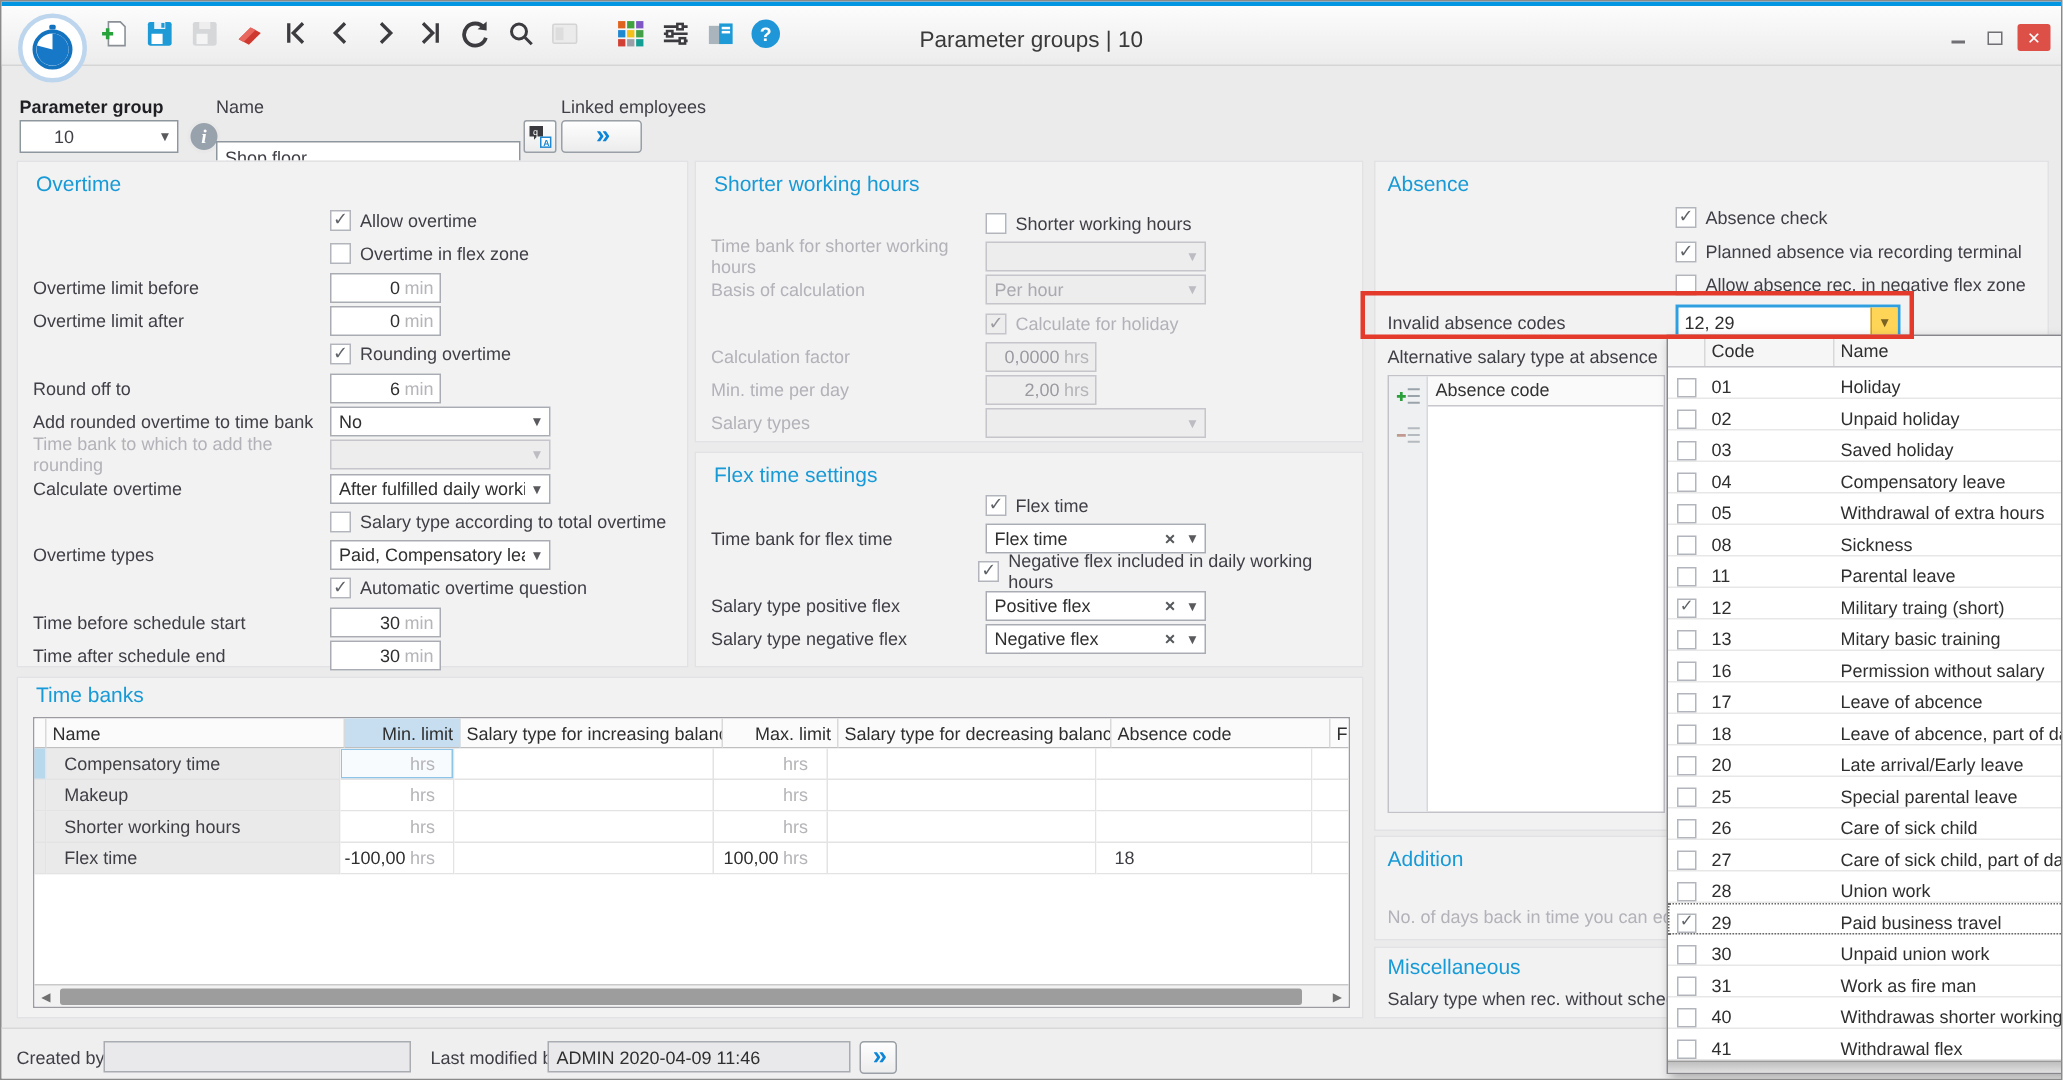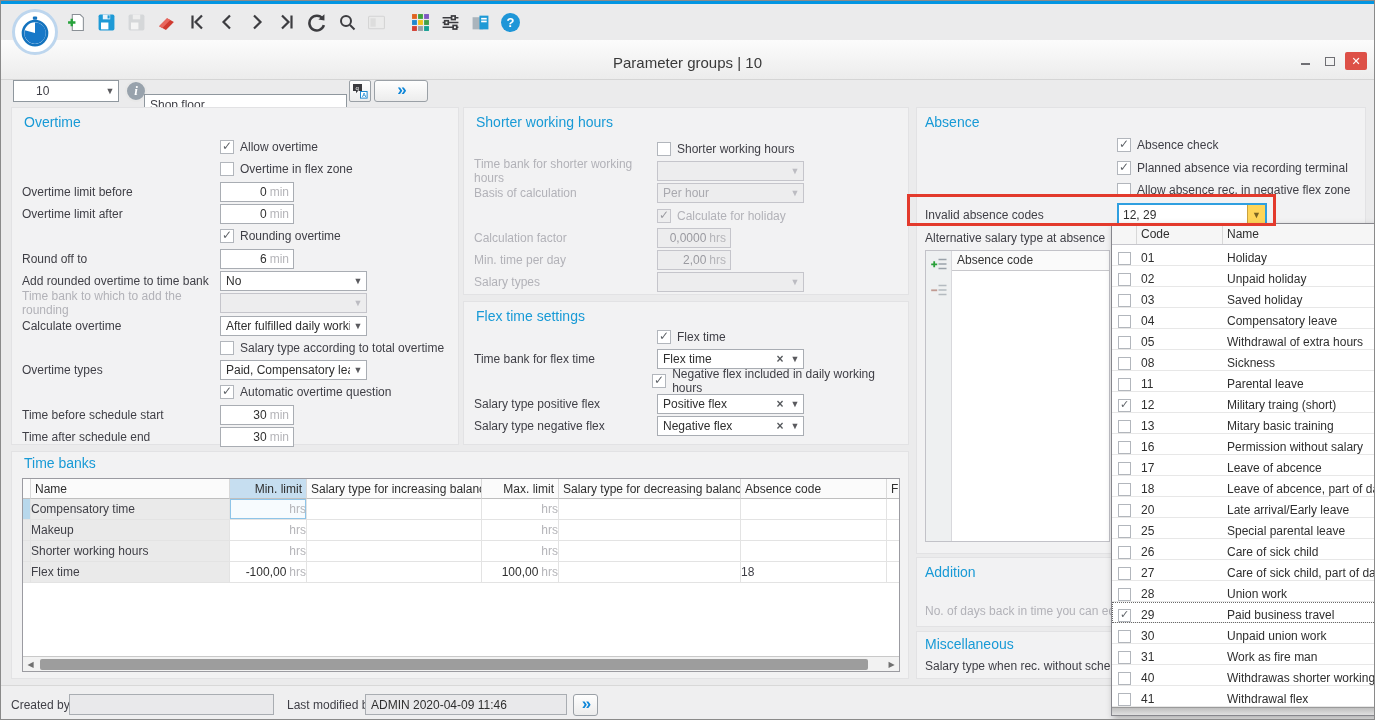--- a/index.html
+++ b/index.html
@@ -2,21 +2,21 @@
 <html><head>
 <meta charset="utf-8">
 <style>
   * { box-sizing: border-box; margin: 0; padding: 0; }
   html,body { background:#cfcfcf; }
   body { font-family:"Liberation Sans","DejaVu Sans",sans-serif; font-size:12px; color:#3f3f46; }
   .window { position:relative; width:1375px; height:720px; background:#ebebec; border:1px solid #8a8a8a; overflow:hidden; }
 
   
   .top-strip { position:absolute; left:0; top:0; width:100%; height:3px; background:#0295e2; z-index:30; }
-  .titlebar { position:absolute; left:0; top:3px; width:100%; height:40px; background:linear-gradient(#fcfcfc,#ececec); border-bottom:1px solid #d5d5d5; z-index:20;margin-top:36px; }
+  .titlebar { position:absolute; left:0; top:3px; width:100%; height:40px; background:linear-gradient(#fcfcfc,#ececec); border-bottom:1px solid #d5d5d5; z-index:20; }
   .app-logo { position:absolute; left:11px; top:8px; width:46px; height:46px; background:#fff; border:3px solid #bdd6ee; border-radius:50%; z-index:25; display:flex; align-items:center; justify-content:center; }
   .toolbar { position:absolute; left:64px; top:8px; height:26px; display:flex; gap:7px; align-items:center; z-index:22; }
   .tbtn { width:23px; height:23px; display:flex; align-items:center; justify-content:center; border-radius:2px; }
   .tbtn.group-gap { margin-left:14px; }
   .title-text { position:absolute; left:0; right:0; top:14px; text-align:center; font-size:15px; color:#3a3a3a; z-index:21; pointer-events:none; }
   .win-controls { position:absolute; right:7px; top:12px; display:flex; gap:7px; align-items:center; z-index:23; }
   .wc { width:17px; height:16px; display:flex; align-items:center; justify-content:center; color:#6f6f74; font-size:11px; }
   .wc.min span { display:block; width:9px; height:2px; background:#6f6f74; margin-top:6px; }
   .wc.max span { display:block; width:10px; height:9px; border:1px solid #6f6f74; }
   .wc.close { width:22px; height:18px; background:#dd5047; border-radius:2px; color:#fff; font-weight:bold; font-size:11px; }
@@ -98,21 +98,21 @@
   .alt-tools { width:26px; background:#eef0f1; border-right:1px solid #d8d8dc; padding-top:4px; display:flex; flex-direction:column; align-items:center; gap:8px; }
   .alt-toolbtn { width:20px; height:18px; display:flex; align-items:center; justify-content:center; }
   .alt-grid { flex:1; display:flex; flex-direction:column; }
   .alt-grid-head { height:20px; background:#fafafa; border-bottom:1px solid #c8c8cc; display:flex; align-items:center; padding:0 5px; color:#333; }
 
   
   .tb-table { position:absolute; left:10px; top:26px; width:878px; height:194px; background:#fff; border:1px solid #9b9ba1; display:flex; flex-direction:column; }
   .tb-head { height:20px; display:flex; background:#fbfbfb; }
   .hc { border-right:1px solid #d9d9d9; border-bottom:1px solid #bfbfbf; padding:0 4px; display:flex; align-items:center; color:#2f2f2f; overflow:hidden; white-space:nowrap; }
   .tb-row { height:21px; display:flex; }
-  .c { border-right:1px solid #e3e3e3; border-bottom:1px solid #e3e3e3; padding:0 0; display:flex; align-items:center; background:#fff; overflow:hidden; white-space:nowrap; }
+  .c { border-right:1px solid #e3e3e3; border-bottom:1px solid #e3e3e3; padding:0 12px; display:flex; align-items:center; background:#fff; overflow:hidden; white-space:nowrap; }
   .c-ind { width:8px; padding:0; }
   .c-name { width:199px; }
   .c-min { width:77px; justify-content:flex-end; gap:3px; }
   .c-inc { width:175px; }
   .c-max { width:77px; justify-content:flex-end; gap:3px; }
   .c-dec { width:182px; }
   .c-abs { width:146px; }
   .c-f { flex:1; border-right:none; }
   .hc.c-min { background:#c6def0; justify-content:flex-end; }
   .hc.c-max { justify-content:flex-end; }

